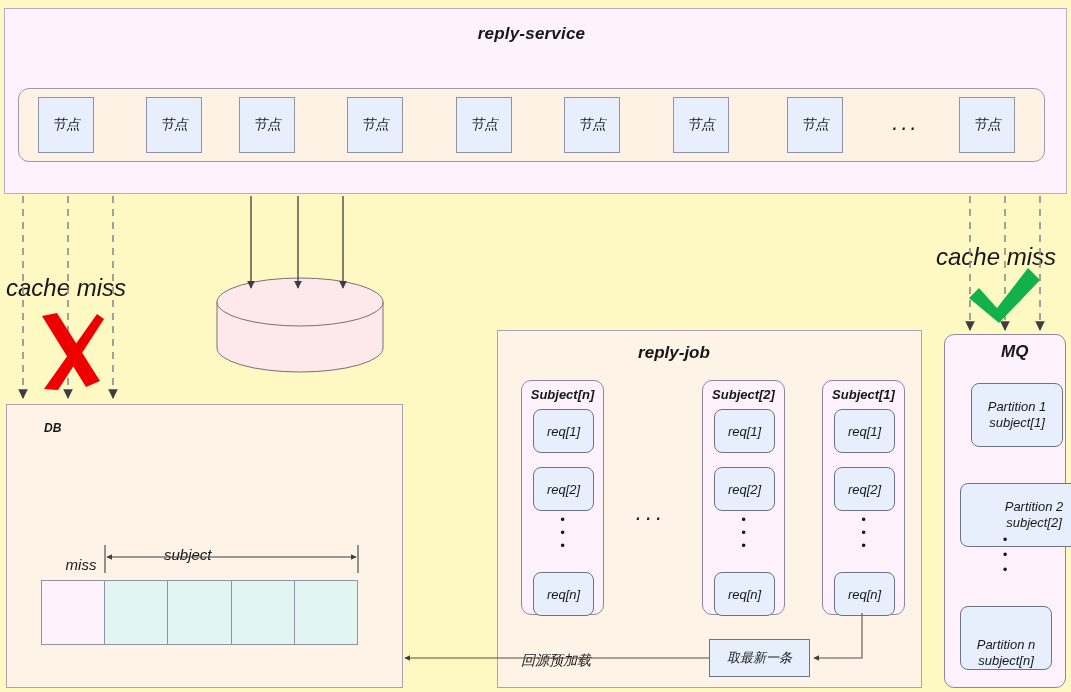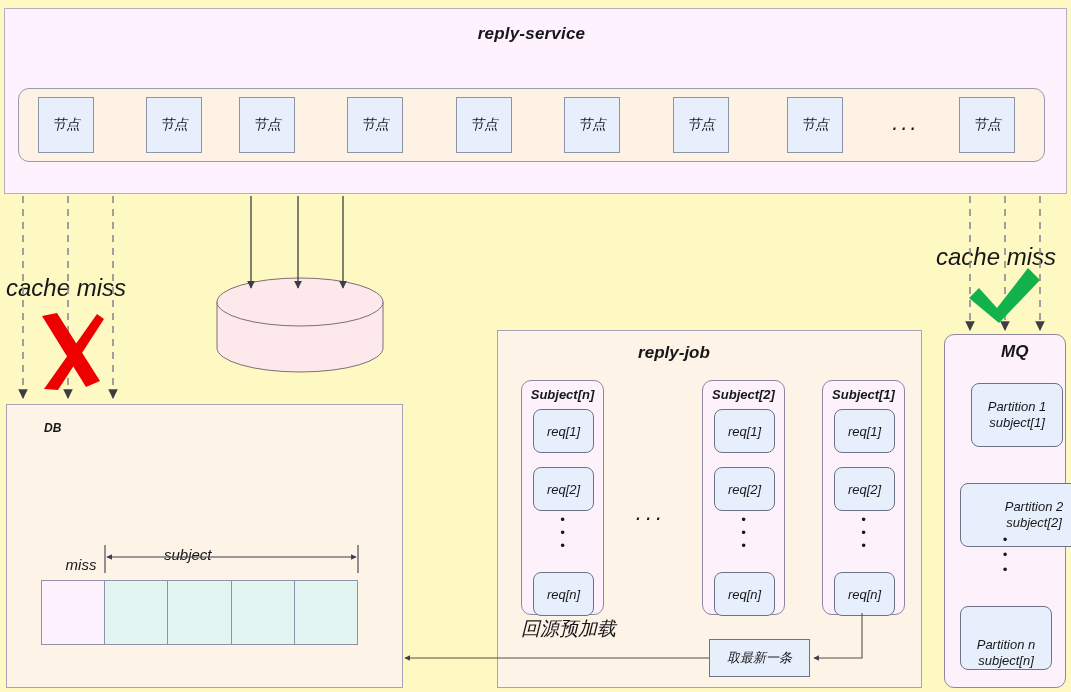--- a/index.html
+++ b/index.html
@@ -37,21 +37,21 @@
   .subject{position:absolute;width:81px;background:#fdf2fb;border:1px solid #8d87a0;border-radius:10px;top:380px;height:233px;}
   .subject-title{position:absolute;left:0;top:6px;width:81px;text-align:center;font-size:13px;font-weight:bold;}
   .req{position:absolute;left:11px;width:59px;height:42px;background:#e8effc;border:1px solid #6d7286;border-radius:8px;display:flex;align-items:center;justify-content:center;font-size:13px;}
   .req.r1{top:28px;}
   .req.r2{top:86px;}
   .req.r3{top:167px;margin-top:24px;}
   .vdots{position:absolute;left:0;width:81px;top:132px;text-align:center;font-size:13px;line-height:13px;color:#17171a;}
   .vdots span{display:block;}
   #job-ellipsis{left:620px;top:500px;width:62px;text-align:center;font-size:22px;letter-spacing:4px;}
   #latest-box{left:709px;top:639px;width:101px;height:38px;background:#e8effc;border:1px solid #6d7286;display:flex;align-items:center;justify-content:center;font-size:13px;}
-  #preload-flow-label{left:518px;top:616px;font-size:19px;background:#fdf3e7;padding:0 3px;}
+  #preload-flow-label{left:518px;top:652px;font-size:14px;background:#fdf3e7;padding:0 3px;}
 
   
   #mq{left:944px;top:334px;width:122px;height:354px;background:#fdf2fb;border:1px solid #8d87a0;border-radius:10px;}
   #mq-title{left:958px;top:342px;font-size:17px;font-weight:bold;margin-left:43px;}
   .partition{position:absolute;left:960px;width:90px;height:62px;background:#e8effc;border:1px solid #6d7286;border-radius:8px;display:flex;flex-direction:column;align-items:center;justify-content:center;font-size:13px;line-height:16px;}
   .partition div{white-space:nowrap;}
   #mq-vdots{left:944px;top:532px;width:122px;text-align:center;font-size:13px;line-height:15px;}
   #mq-vdots span{display:block;}
 </style>
 </head>

